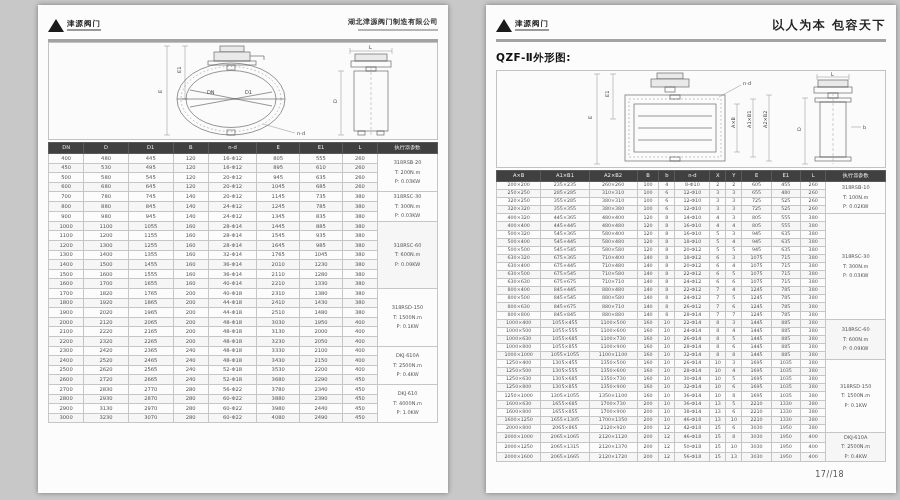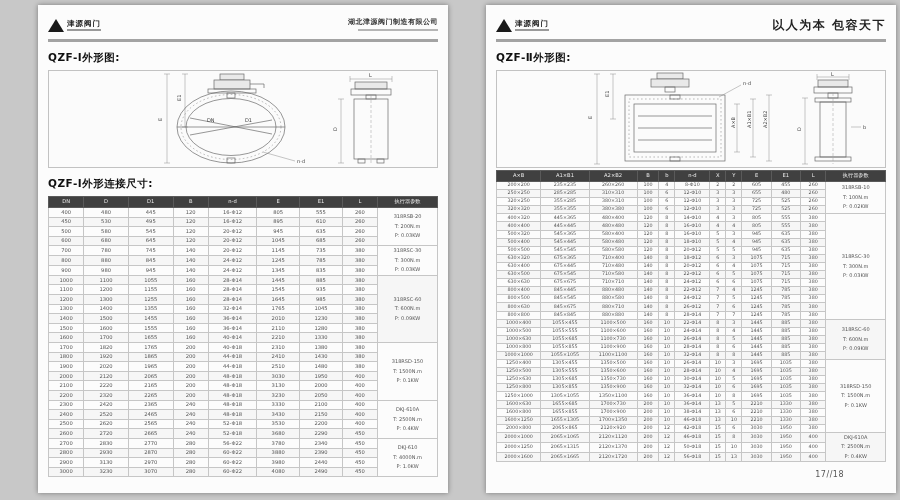--- a/index.html
+++ b/index.html
@@ -80,21 +80,20 @@
             <span class="logo-brand">津源阀门</span>
             <span class="logo-subbar"></span>
           </div>
         </div>
         <div class="hdr-right">
           <div class="main">湖北津源阀门制造有限公司</div>
           <div class="subbar"></div>
         </div>
       </div>
 
-      <div class="sec-title">QZF-Ⅰ外形图:</div>
 
       <div class="drawing-box">
         <svg width="388" height="96" viewBox="0 0 388 96">
 
           <line class="dim" x1="118" y1="3" x2="118" y2="92"></line>
           <line class="dim" x1="115" y1="3" x2="121" y2="3"></line>
           <line class="dim" x1="115" y1="92" x2="121" y2="92"></line>
           <text transform="rotate(-90 113 50)" x="113" y="50">E</text>
 
           <line class="dim" x1="136" y1="3" x2="136" y2="56"></line>
@@ -132,21 +131,20 @@
           <line class="cdash" x1="322" y1="24" x2="322" y2="92"></line>
           <rect class="dline" x="309" y="88" width="7" height="4"></rect>
           <rect class="dline" x="328" y="88" width="7" height="4"></rect>
           <line class="dim" x1="292" y1="28" x2="292" y2="92"></line>
           <line class="dim" x1="289" y1="28" x2="295" y2="28"></line>
           <line class="dim" x1="289" y1="92" x2="295" y2="92"></line>
           <text transform="rotate(-90 288 60)" x="288" y="60">D</text>
         </svg>
       </div>
 
-      <div class="sec-title">QZF-Ⅰ外形连接尺寸:</div>
 
       <div>
           <table class="tbl tbl-left">
             <thead>
               <tr>
                 <th>DN</th>
                 <th>D</th>
                 <th>D1</th>
                 <th>B</th>
                 <th>n-d</th>

